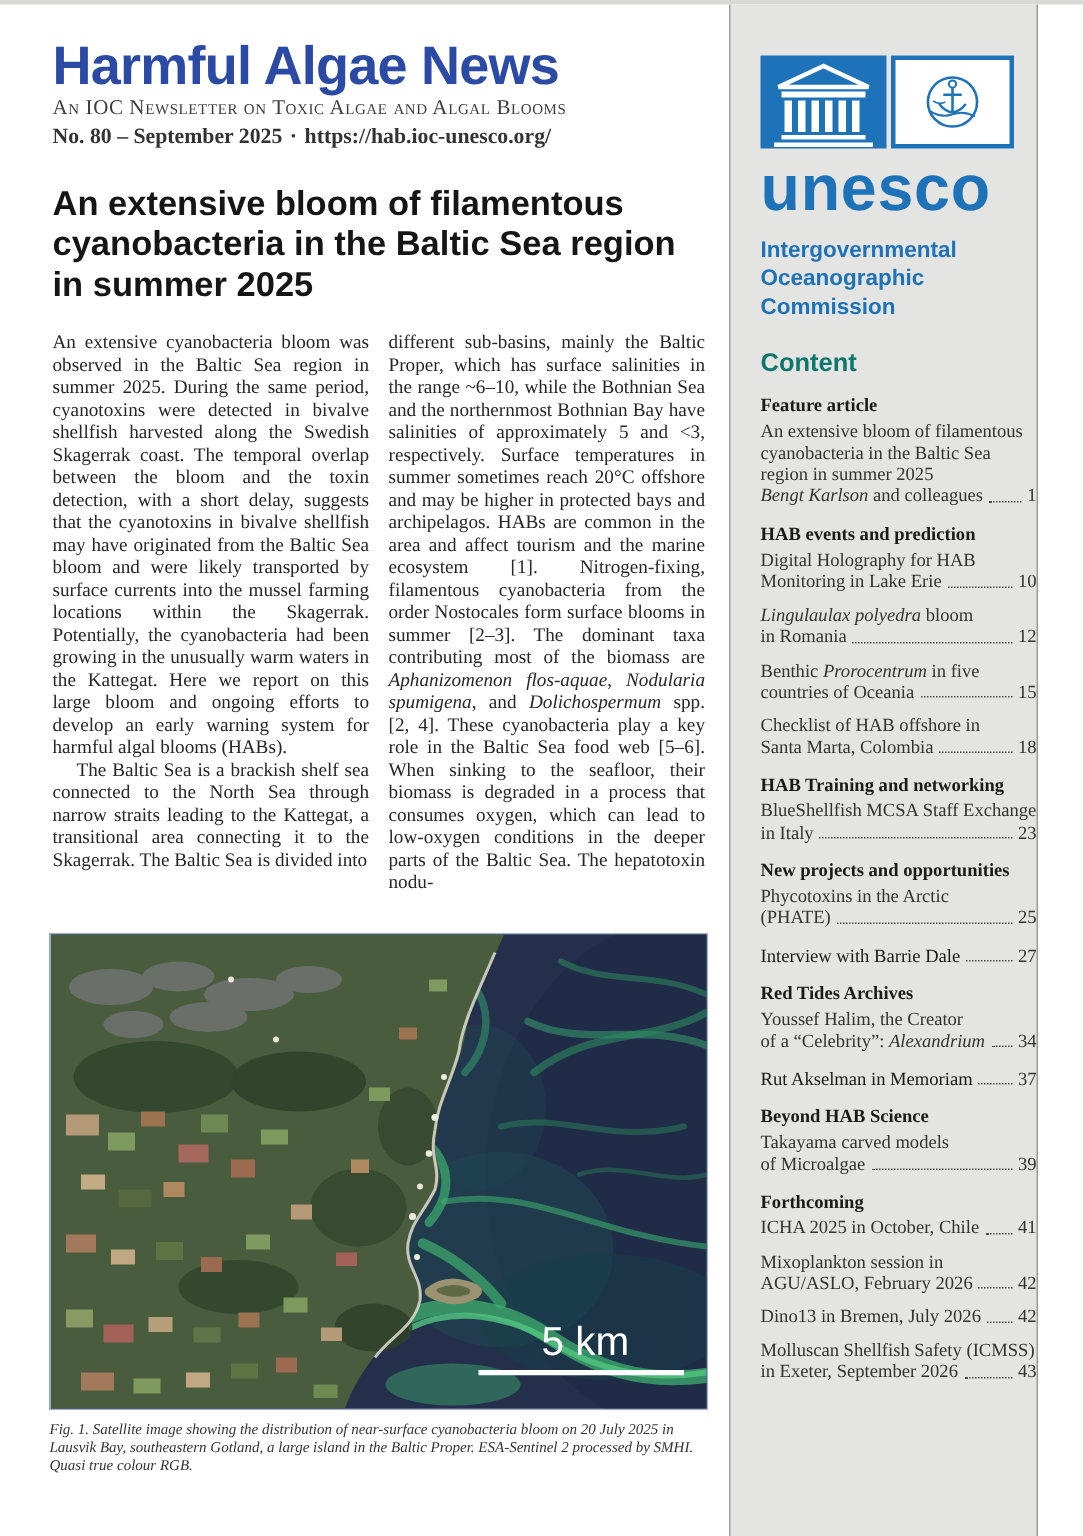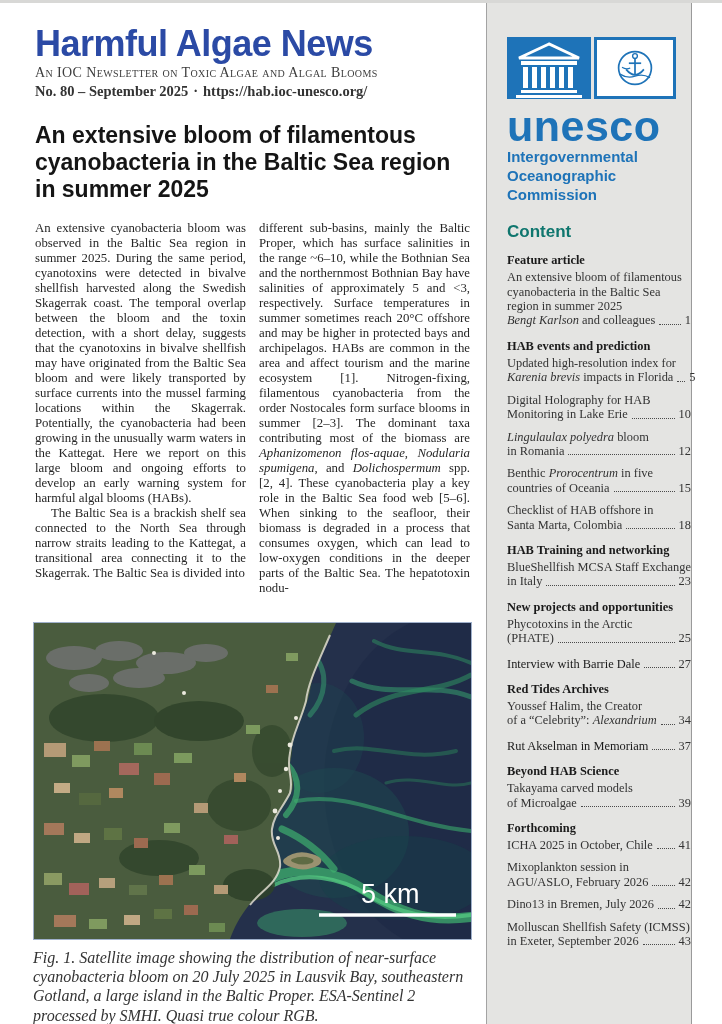--- a/index.html
+++ b/index.html
@@ -24,34 +24,34 @@
   .col{width:211px;font-size:12.8px;line-height:15px;text-align:justify;color:#262626;}
   .col p{margin:0;}
   .col p.indent{text-indent:16px;}
   .col i{font-style:italic;}
 
   
   .figure{position:absolute;left:33px;top:622px;width:437px;height:316px;
           border:1.5px solid #9fb0cb;box-sizing:content-box;background:#24304b;}
   .figure svg{display:block;}
   .caption{position:absolute;left:33px;top:948px;width:440px;font-style:italic;
-           font-size:16px;line-height:1.2;color:#333;}
+           font-size:10px;line-height:1.2;color:#333;}
 
   
   .sidebar{position:absolute;left:486px;top:3px;width:206px;height:1021px;
            background:#e4e4e2;border-left:1px solid #a3a3a3;border-right:1px solid #9a9a9a;
            box-sizing:border-box;padding:34px 0 0 20px;}
   .logo-block{display:flex;gap:3px;}
   .logo-box-left{width:84px;height:62px;background:#1e73b8;display:flex;align-items:center;justify-content:center;}
   .logo-box-right{width:76px;height:56px;background:#fff;border:3px solid #1e73b8;
                   display:flex;align-items:center;justify-content:center;}
   .unesco-wordmark{font-family:"Liberation Sans",sans-serif;font-weight:bold;
                    font-size:43px;color:#1e73b8;letter-spacing:.5px;margin-top:6px;line-height:1;}
   .ioc-name{font-family:"Liberation Sans",sans-serif;font-weight:bold;font-size:15px;
-            color:#1e73b8;line-height:1.25;}
+            color:#1e73b8;line-height:1.25;margin-top:10px;}
   .content-heading{font-family:"Liberation Sans",sans-serif;font-weight:bold;
                    font-size:17px;color:#0f766e;margin-top:18px;}
   .toc{margin-top:8px;font-size:12.4px;color:#333;}
   .toc-header{font-weight:bold;color:#1a1a1a;margin-top:11px;margin-bottom:2px;white-space:nowrap;}
   .toc-item{margin-bottom:8px;}
   .toc-item.bold{margin-top:11px;}
   .toc-item.bold .toc-text{font-weight:normal;color:#1a1a1a;}
   .toc-line{line-height:14.4px;white-space:nowrap;}
   .toc-line.last{display:flex;align-items:flex-end;white-space:nowrap;}
   .toc-text i{font-style:italic;margin-top:45px;}
@@ -227,28 +227,20 @@
           <div class="toc-line"><span class="toc-text"><span>cyanobacteria in the Baltic Sea</span></span></div>
           <div class="toc-line"><span class="toc-text"><span>region in summer 2025</span></span></div>
           <div class="toc-line last">
             <span class="toc-text"><i>Bengt Karlson</i><span> and colleagues</span></span>
             <span class="leader"></span>
             <span class="toc-page">1</span>
           </div>
         </div>
         <div class="toc-header">HAB events and prediction</div>
         <div class="toc-item">
-          <div class="toc-line"><span class="toc-text"><span>Updated high-resolution index for</span></span></div>
-          <div class="toc-line last">
-            <span class="toc-text"><i>Karenia brevis</i><span> impacts in Florida</span></span>
-            <span class="leader"></span>
-            <span class="toc-page">5</span>
-          </div>
-        </div>
-        <div class="toc-item">
           <div class="toc-line"><span class="toc-text"><span>Digital Holography for HAB</span></span></div>
           <div class="toc-line last">
             <span class="toc-text"><span>Monitoring in Lake Erie</span></span>
             <span class="leader"></span>
             <span class="toc-page">10</span>
           </div>
         </div>
         <div class="toc-item">
           <div class="toc-line"><span class="toc-text"><i>Lingulaulax polyedra</i><span> bloom</span></span></div>
           <div class="toc-line last">

